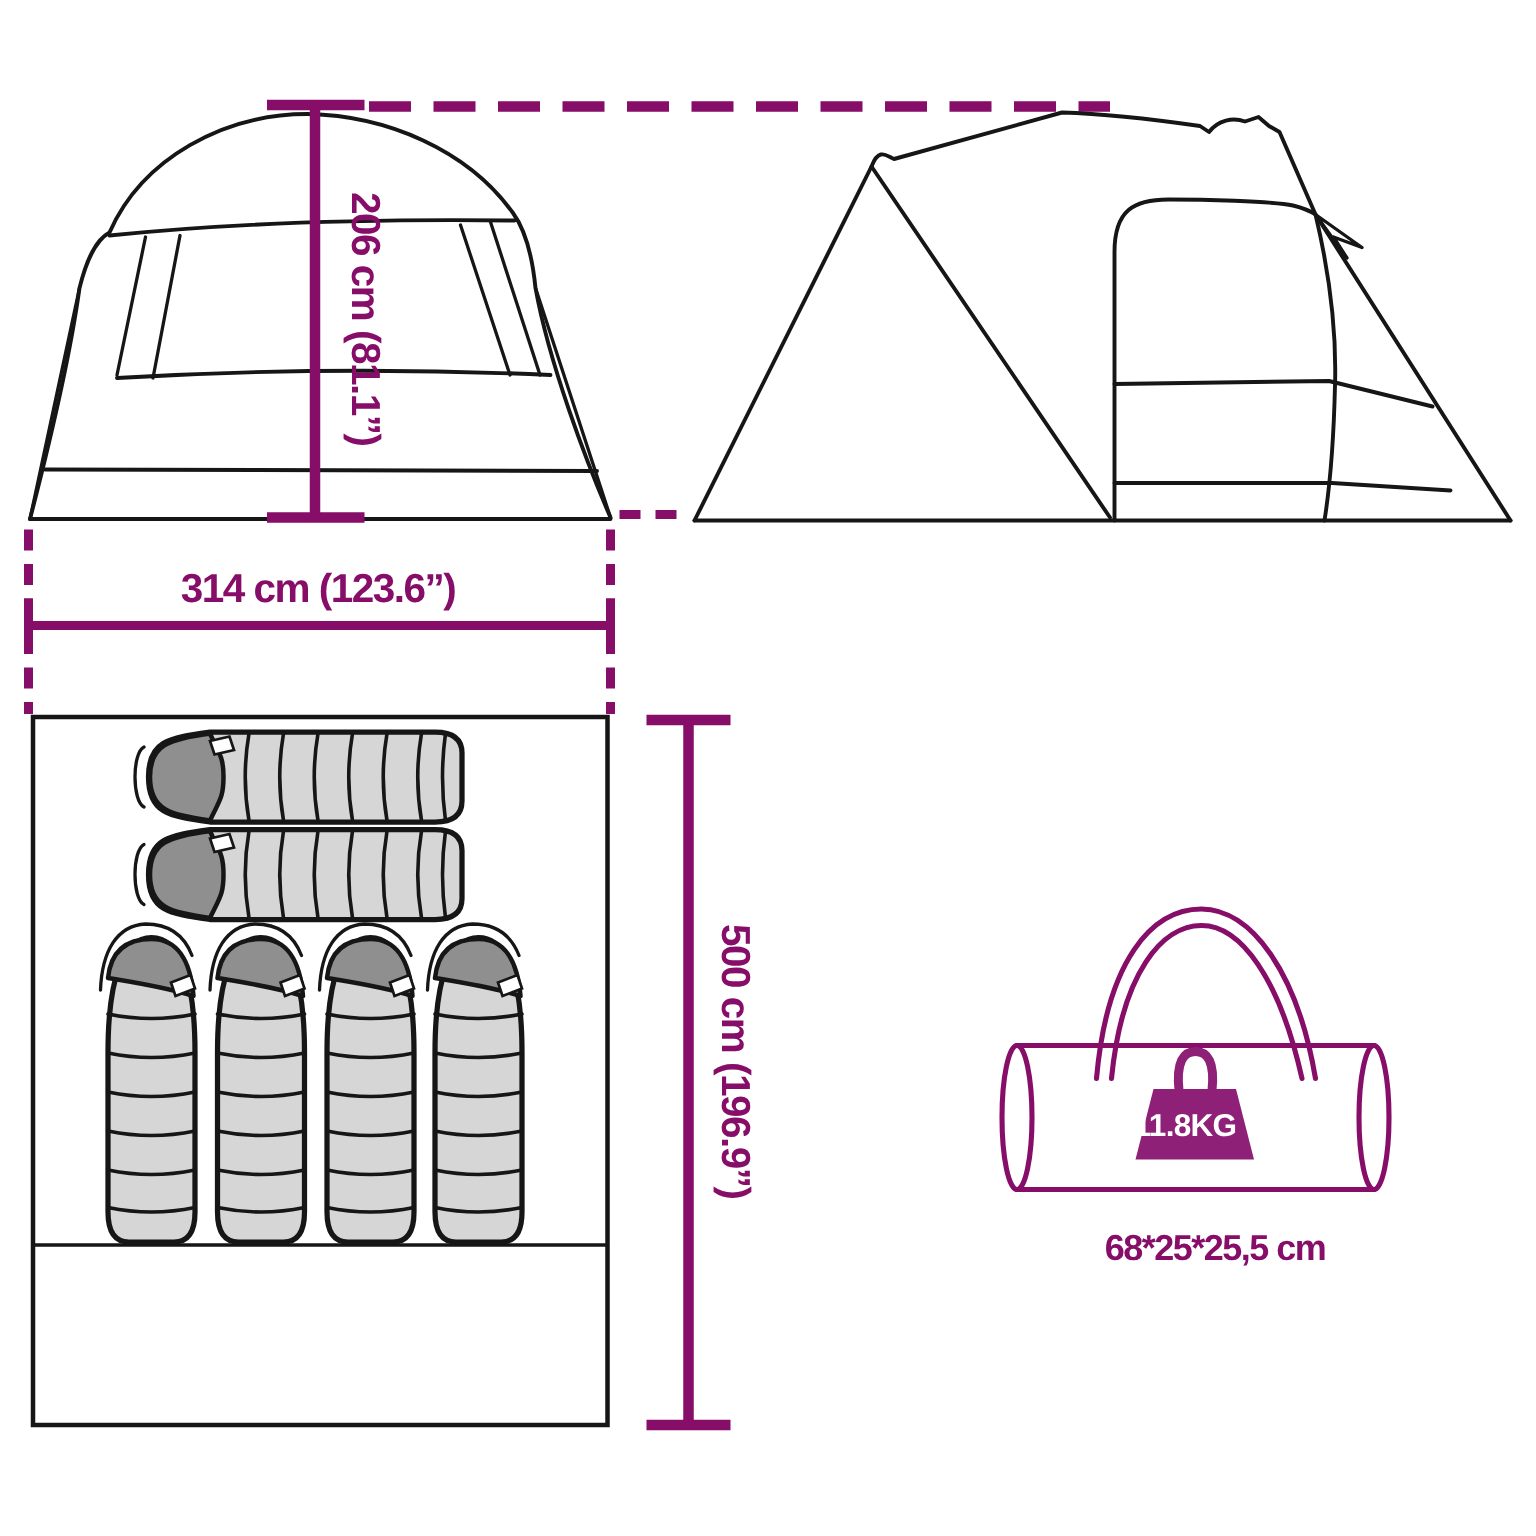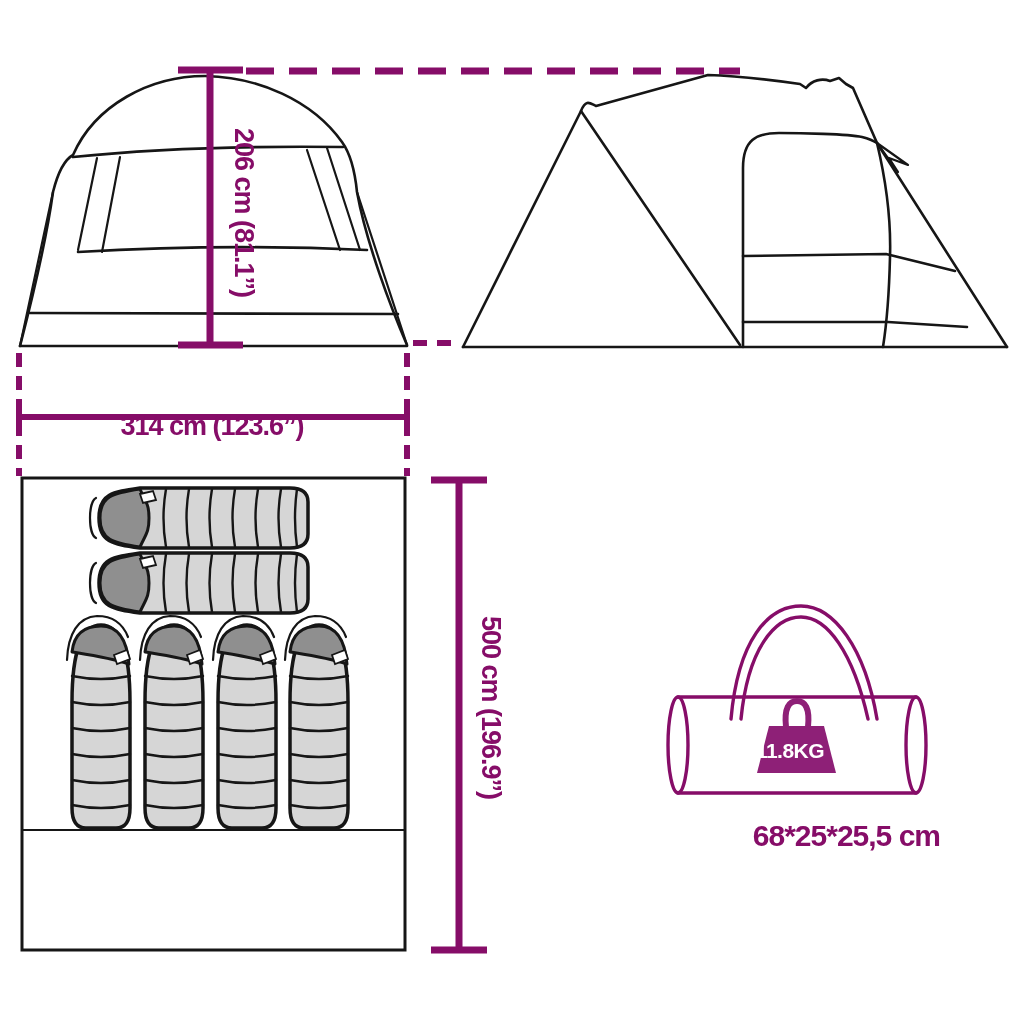--- a/index.html
+++ b/index.html
@@ -35,23 +35,23 @@
     color:var(--accent,#860D68);
     font-weight:bold;
     font-size:27px;
     letter-spacing:-1px;
     text-align:center;
     white-space:nowrap;
     line-height:1;
   }
   .rot90{transform:rotate(90deg);transform-origin:50% 50%;}
   #label-height{left:143px;top:199px;width:200px;}
-  #label-width{left:82px;top:379px;width:260px;margin-top:34px;}
+  #label-width{left:82px;top:379px;width:260px;}
   #label-length{left:380px;top:694px;width:220px;}
-  #label-bagsize{left:680px;top:821px;width:260px;font-size:30px;text-align:right;}
+  #label-bagsize{left:680px;top:821px;width:260px;font-size:24px;}
   #label-weight{
     position:absolute;left:720px;top:740px;width:140px;
     color:#ffffff;font-weight:bold;font-size:21px;text-align:center;
     letter-spacing:-0.5px;line-height:1;white-space:nowrap;
   }
 </style>
 </head>
 <body>
 
 <div id="canvas">

